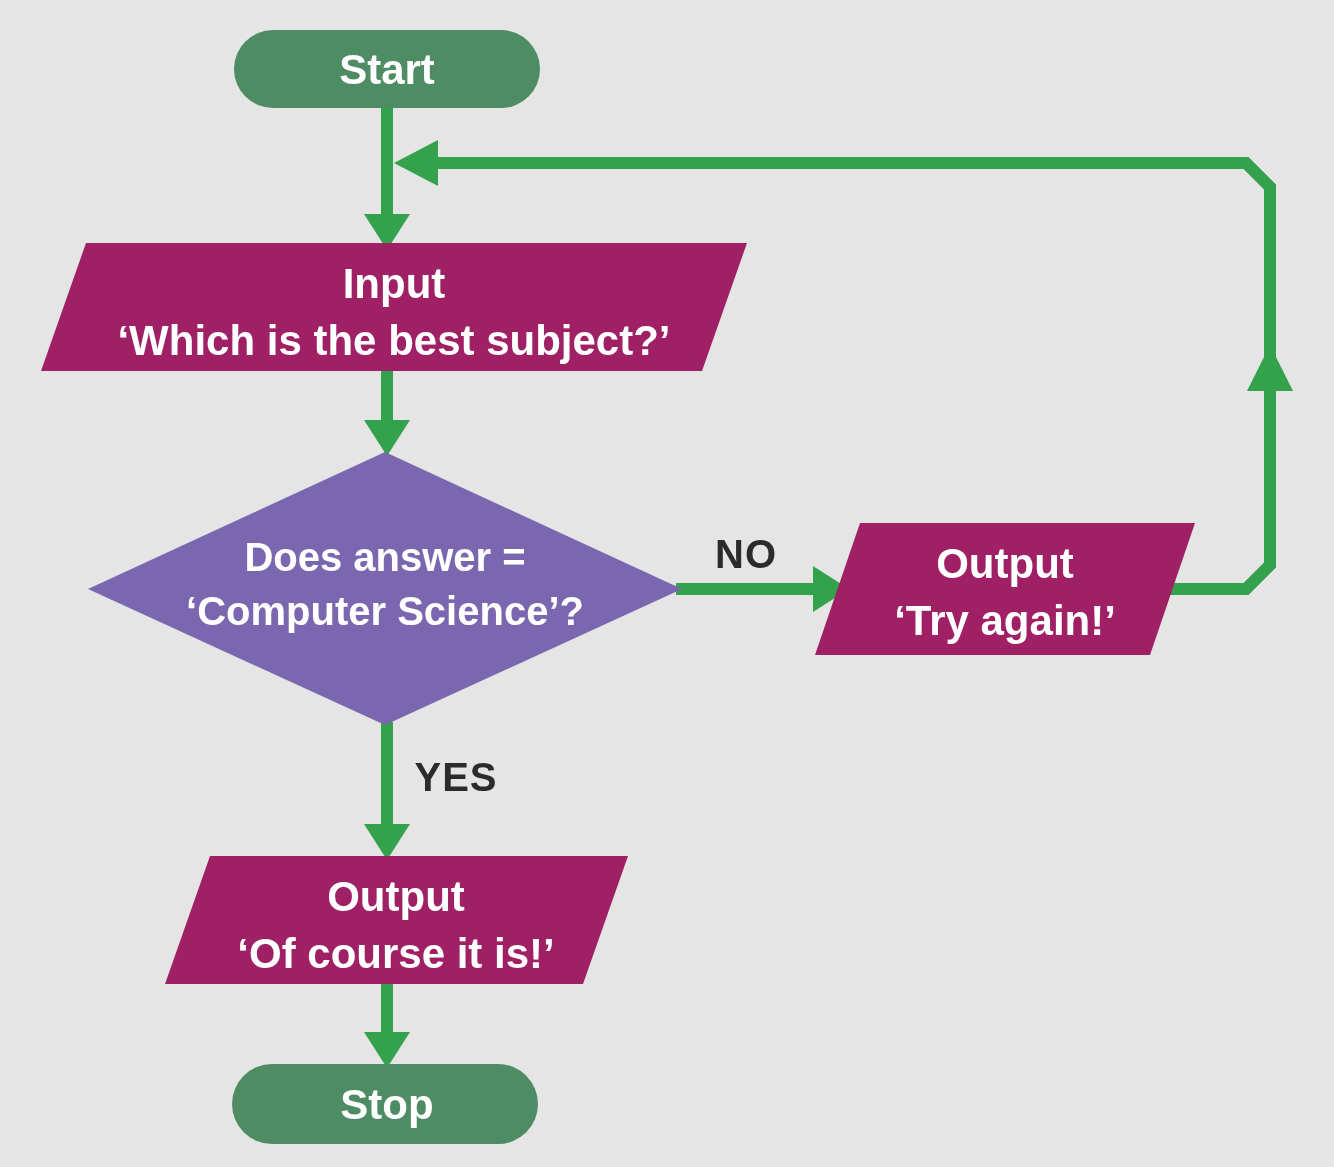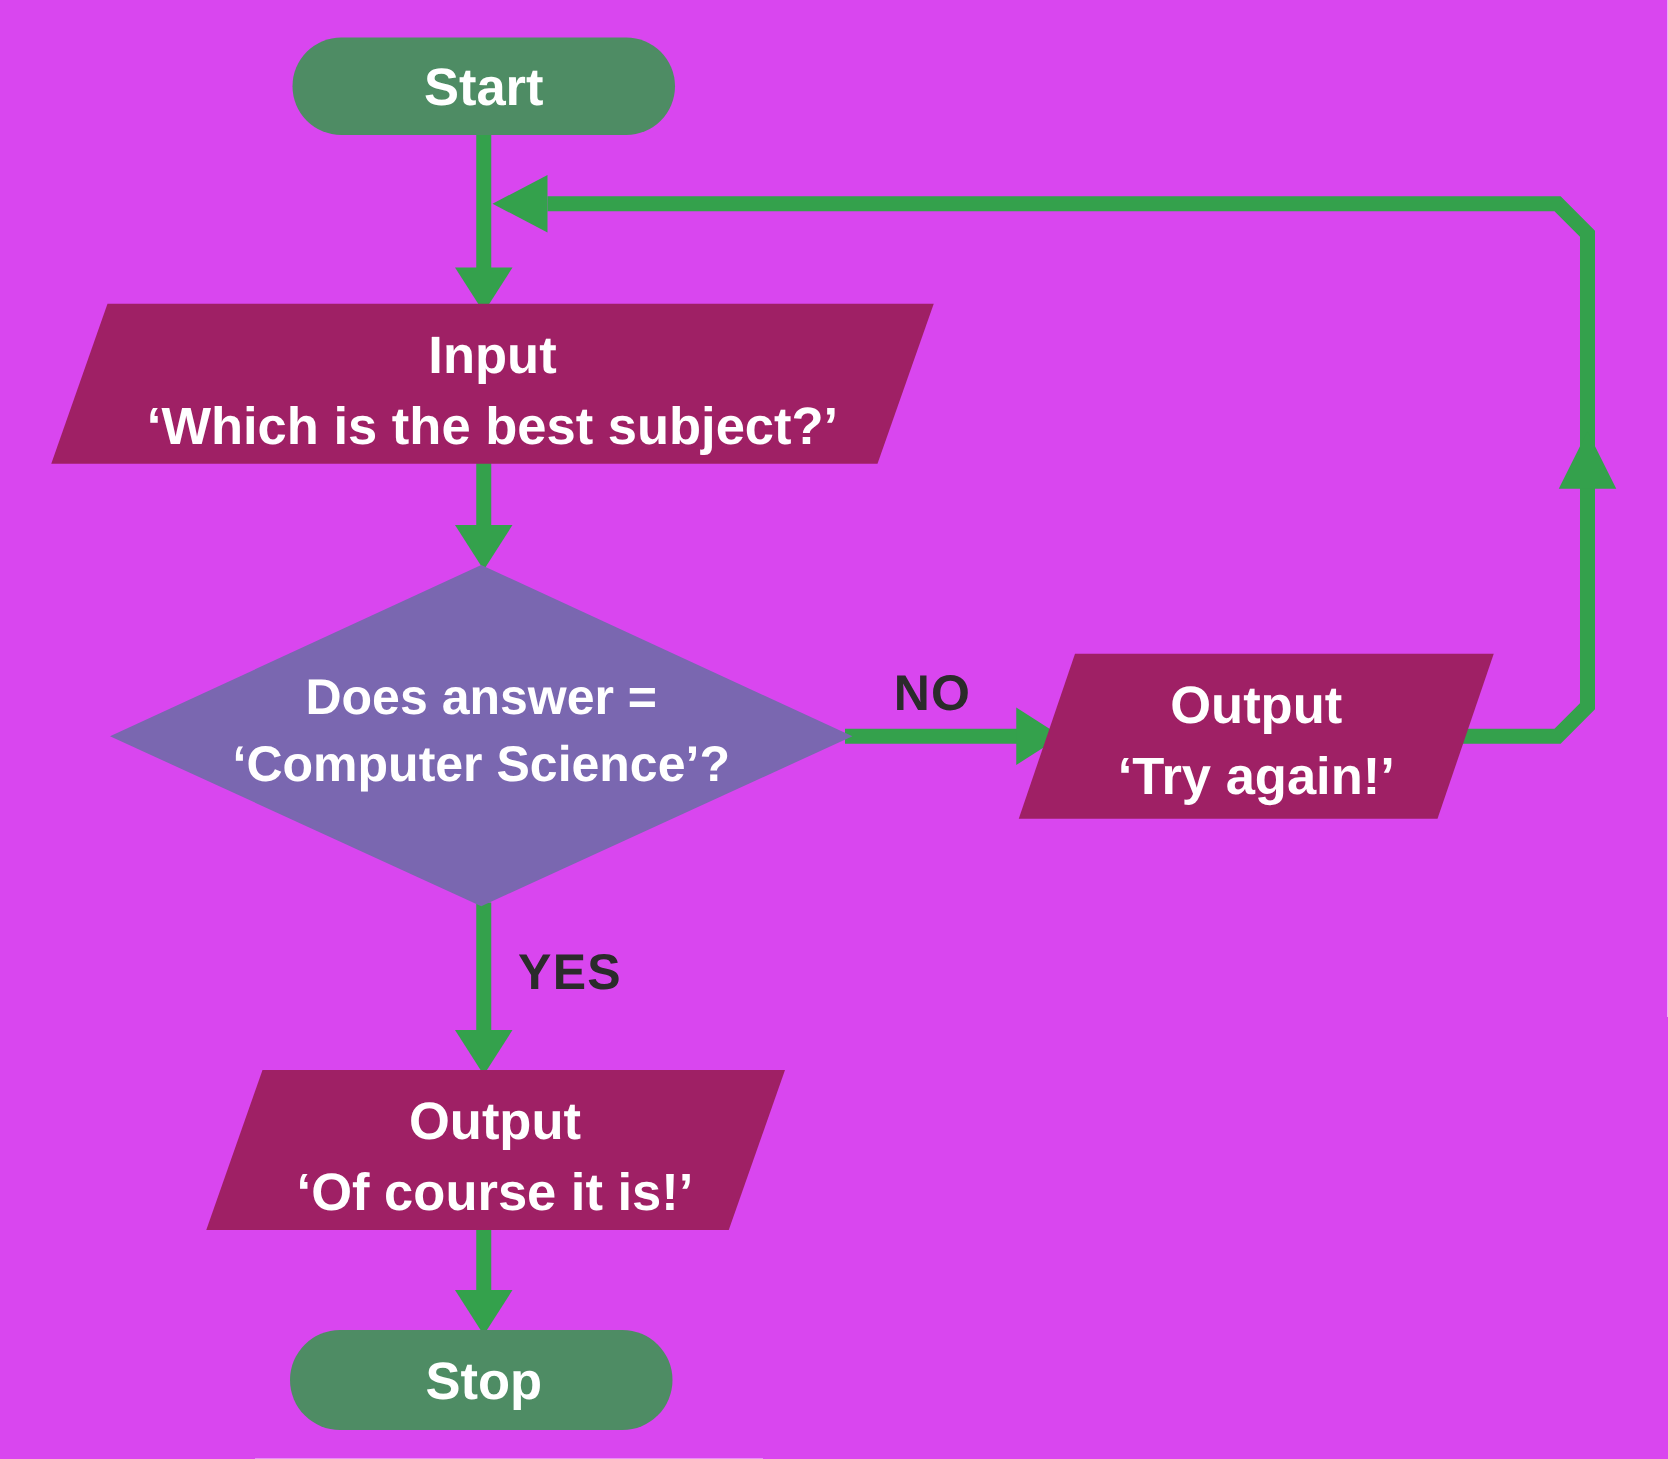--- a/index.html
+++ b/index.html
@@ -3,21 +3,21 @@
 <meta charset="utf-8">
 <style>
   html, body {
     margin: 0;
     padding: 0;
     background: #ffffff;
   }
   .stage {
     width: 1334px;
     height: 1167px;
-    background: #d946ef;
+    background: #e5e5e5;
     position: relative;
     overflow: hidden;
   }
   svg { display: block; }
   svg text {
     font-family: "Liberation Sans", sans-serif;
     font-weight: 700;
     text-anchor: middle;
   }
   .node-label    { font-size: 42px; }

